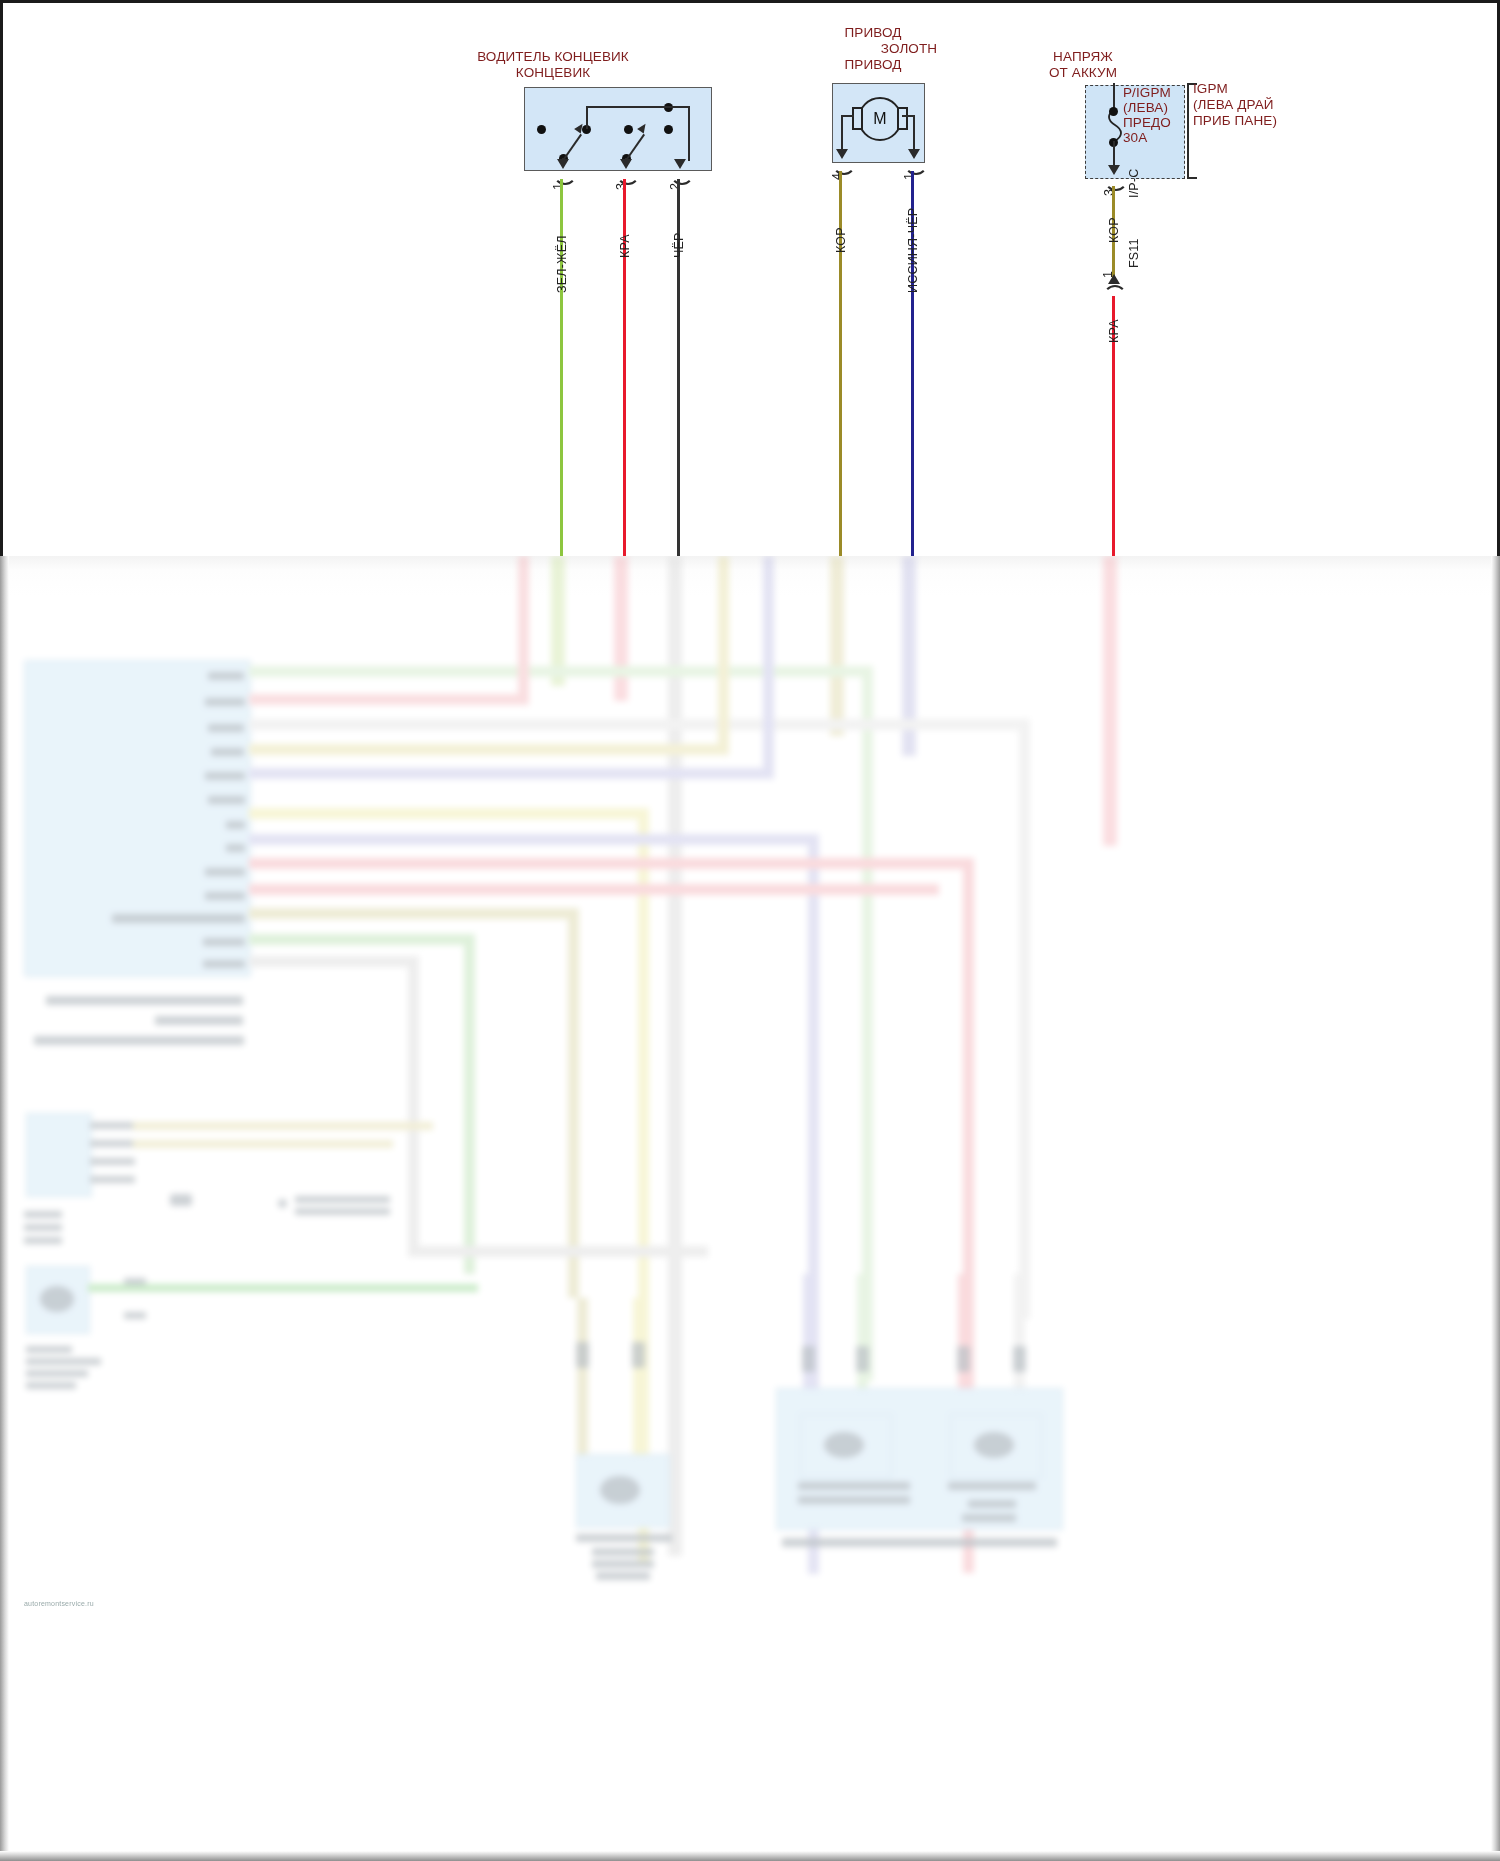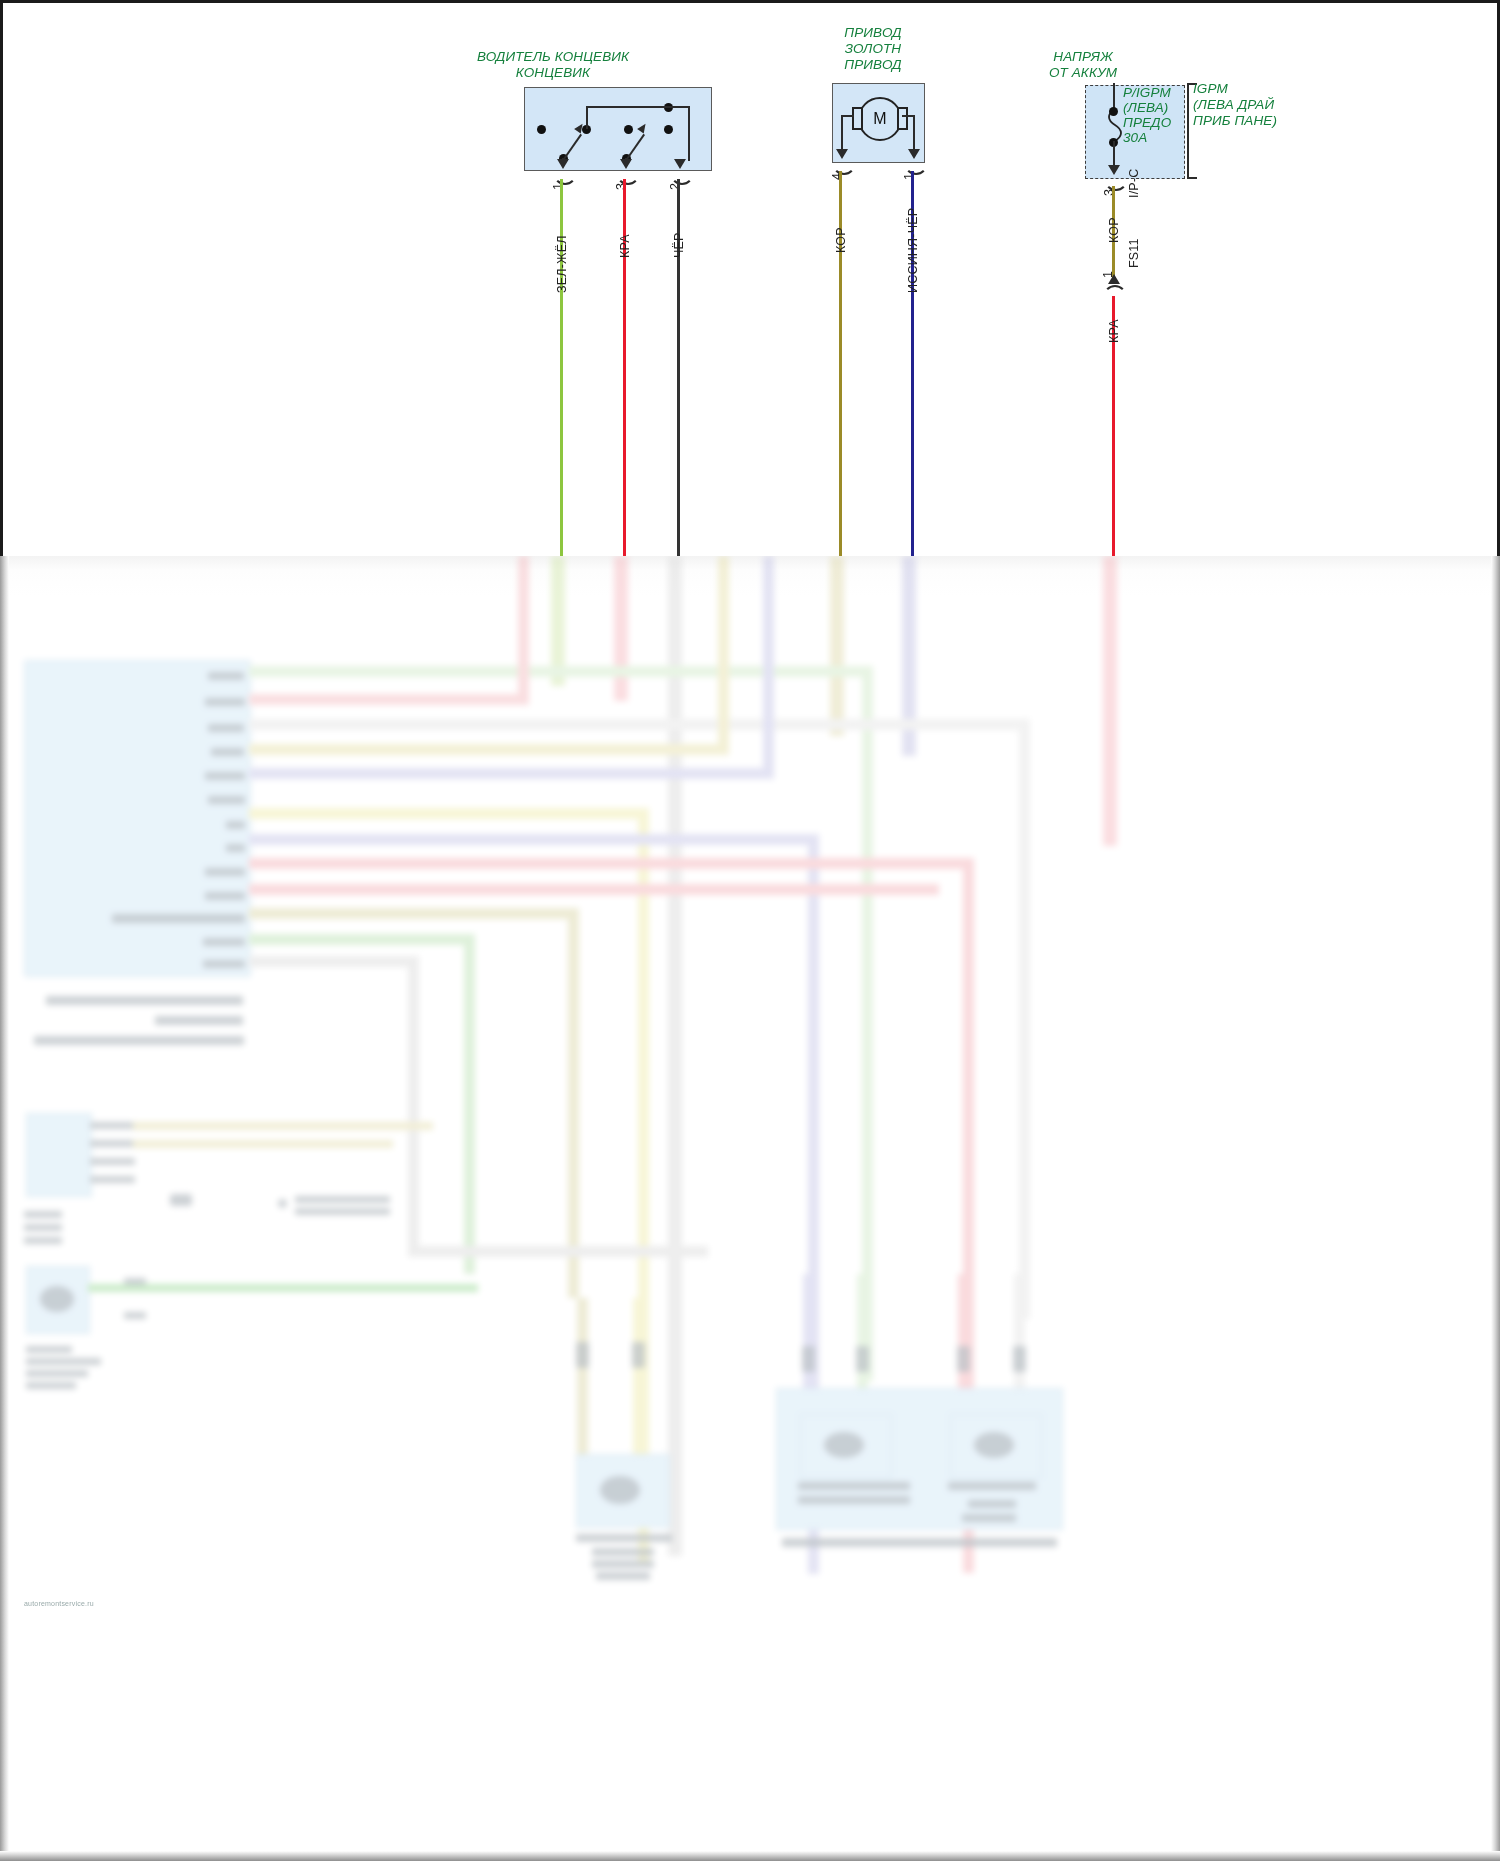--- a/index.html
+++ b/index.html
@@ -22,22 +22,22 @@
     overflow:hidden;
   }
   #frame-bottom .blurwrap{filter:blur(3.1px) opacity(.46);position:absolute;inset:0;}
   #blur-edge-l{position:absolute;left:0;top:556px;width:9px;height:1305px;
     background:linear-gradient(to right,#9b9b9b,#d8d8d8 55%,#ffffff);}
   #blur-edge-r{position:absolute;right:0;top:556px;width:9px;height:1305px;
     background:linear-gradient(to left,#9b9b9b,#d8d8d8 55%,#ffffff);}
   #blur-edge-b{position:absolute;left:0;bottom:0;width:1500px;height:10px;
     background:linear-gradient(to top,#8f8f8f,#d4d4d4 60%,#ffffff);}
 
-  .lbl{position:absolute;color:#15803d;font-size:13.5px;line-height:15.5px;
-       letter-spacing:.1px;white-space:pre;text-align:center;font-style:italic;}
+  .lbl{position:absolute;color:#7f1d1d;font-size:13.5px;line-height:15.5px;
+       letter-spacing:.1px;white-space:pre;text-align:center;}
   .lbl.left{text-align:left;}
 
   .box{position:absolute;background:#d3e6f7;border:1.6px solid #5a5a5a;box-sizing:border-box;}
   .box.dash{border:1.7px dashed #3d3d3d;background:#cfe4f6;}
 
   .dot{position:absolute;width:9px;height:9px;border-radius:50%;background:#111;}
   .vline{position:absolute;width:2.6px;}
   .thin{position:absolute;background:#2b2b2b;}
 
   .vlbl{position:absolute;color:#222;font-size:12.5px;white-space:nowrap;
@@ -120,21 +120,21 @@
 
     <div class="vline" style="left:557px;top:176px;height:380px;background:#8dc63f;"></div>
     <div class="vline" style="left:620px;top:176px;height:380px;background:#e8192c;"></div>
     <div class="vline" style="left:674px;top:176px;height:380px;background:#333333;"></div>
 
     <div class="vlbl" style="left:552px;top:290px;">ЗЕЛ-ЖЁЛ</div>
     <div class="vlbl" style="left:615px;top:255px;">КРА</div>
     <div class="vlbl" style="left:669px;top:255px;">ЧЁР</div>
 
     <div class="lbl" style="left:790px;top:22px;width:160px;">ПРИВОД</div>
-    <div class="lbl" style="left:790px;top:38px;width:160px;text-align:center;">ЗОЛОТН</div>
+    <div class="lbl" style="left:826px;top:38px;width:160px;text-align:center;">ЗОЛОТН</div>
     <div class="lbl" style="left:790px;top:54px;width:160px;">ПРИВОД</div>
 
     <div class="box" style="left:829px;top:80px;width:93px;height:80px;"></div>
 
     <div class="motor" style="left:855px;top:94px;">M</div>
     <div class="brush" style="left:849px;top:104px;"></div>
     <div class="brush" style="left:894px;top:104px;"></div>
 
     <div class="thin" style="left:838px;top:112px;width:13px;height:2px;"></div>
     <div class="thin" style="left:838px;top:112px;width:2px;height:36px;"></div>

